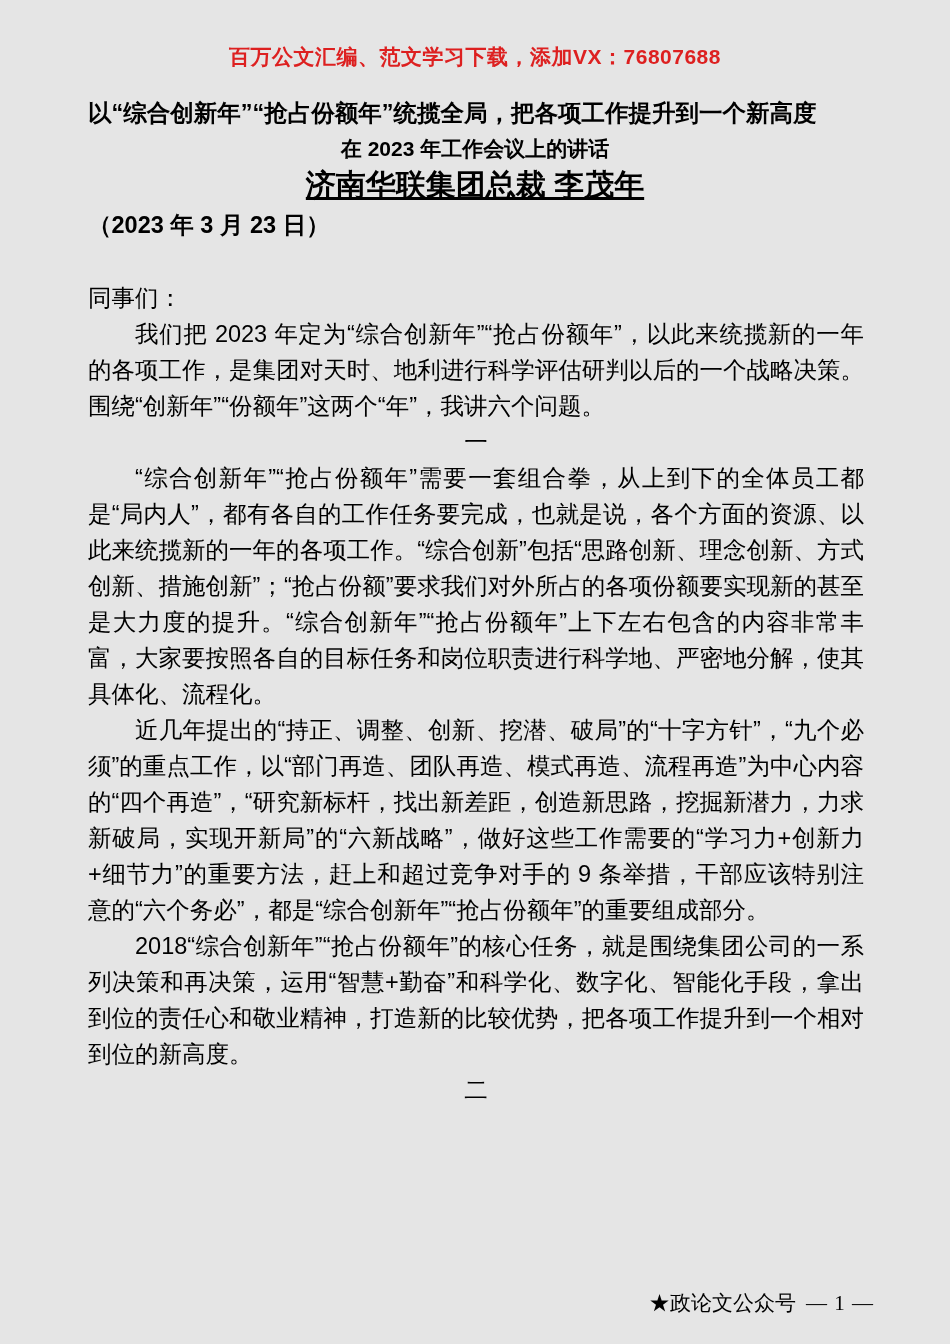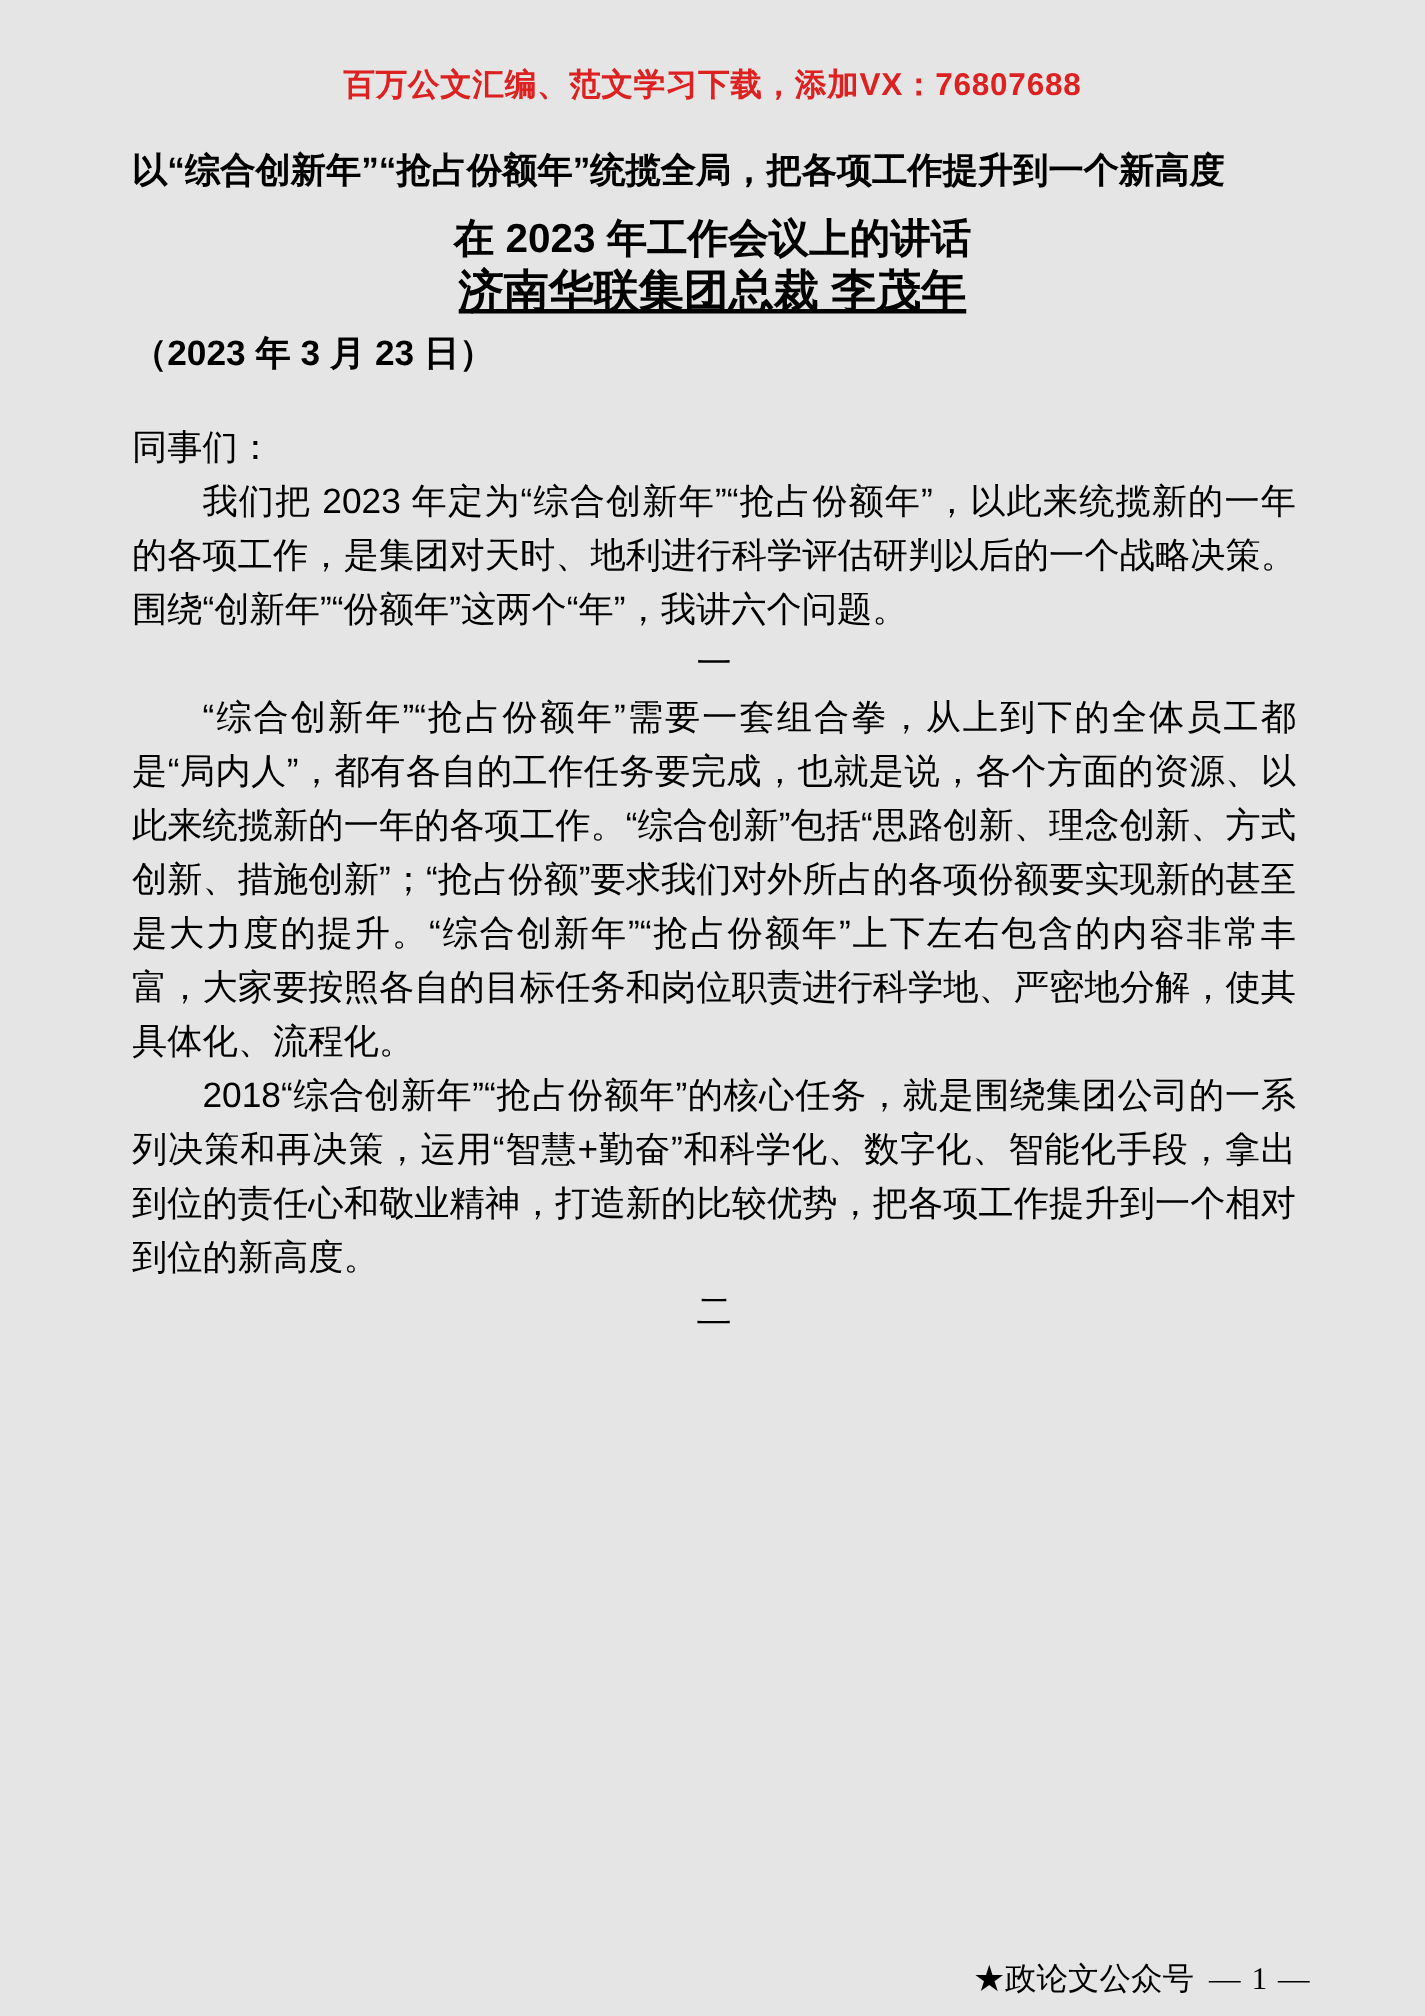--- a/index.html
+++ b/index.html
@@ -45,25 +45,25 @@
     width: 774px;
   }
   .doc-title {
     font-size: 23.5px;
     line-height: 34px;
     font-weight: 700;
     text-align: left;
     white-space: nowrap;
   }
   .doc-subtitle {
-    font-size: 27px;
+    font-size: 21px;
     line-height: 34px;
     font-weight: 700;
     text-align: center;
-    margin-top: 12px;
+    margin-top: 2px;
   }
   .doc-byline {
     font-size: 30px;
     line-height: 34px;
     font-weight: 700;
     text-align: center;
     margin-top: 2px;
     text-decoration: underline;
   }
   .doc-date {
@@ -108,21 +108,21 @@
   .footer {
     position: absolute;
     left: 0;
     top: 1288px;
     width: 950px;
     height: 34px;
   }
   .footer-inner {
     position: absolute;
     right: 76px;
-    top: 16px;
+    top: 0;
     font-family: "Liberation Serif", "DejaVu Serif", serif;
     font-size: 21px;
     line-height: 30px;
     color: #000000;
     white-space: nowrap;
   }
   .footer-mark { margin-right: 10px; }
   .footer-page { letter-spacing: 1px; }
 </style>
 </head>
@@ -137,20 +137,21 @@
     <div class="doc-subtitle">在 2023 年工作会议上的讲话</div>
     <div class="doc-byline">济南华联集团总裁  李茂年</div>
     <div class="doc-date">（2023 年 3 月 23 日）</div>
   </div>
 
   <div class="body-area">
     <div class="salutation">同事们：</div>
     <p class="para">我们把 2023 年定为“综合创新年”“抢占份额年”，以此来统揽新的一年的各项工作，是集团对天时、地利进行科学评估研判以后的一个战略决策。围绕“创新年”“份额年”这两个“年”，我讲六个问题。</p>
     <p class="section-num">一</p>
     <p class="para">“综合创新年”“抢占份额年”需要一套组合拳，从上到下的全体员工都是“局内人”，都有各自的工作任务要完成，也就是说，各个方面的资源、以此来统揽新的一年的各项工作。“综合创新”包括“思路创新、理念创新、方式创新、措施创新”；“抢占份额”要求我们对外所占的各项份额要实现新的甚至是大力度的提升。“综合创新年”“抢占份额年”上下左右包含的内容非常丰富，大家要按照各自的目标任务和岗位职责进行科学地、严密地分解，使其具体化、流程化。</p>
+    <p class="para">近几年提出的“持正、调整、创新、挖潜、破局”的“十字方针”，“九个必须”的重点工作，以“部门再造、团队再造、模式再造、流程再造”为中心内容的“四个再造”，“研究新标杆，找出新差距，创造新思路，挖掘新潜力，力求新破局，实现开新局”的“六新战略”，做好这些工作需要的“学习力+创新力+细节力”的重要方法，赶上和超过竞争对手的 9 条举措，干部应该特别注意的“六个务必”，都是“综合创新年”“抢占份额年”的重要组成部分。</p>
     <p class="para">2018“综合创新年”“抢占份额年”的核心任务，就是围绕集团公司的一系列决策和再决策，运用“智慧+勤奋”和科学化、数字化、智能化手段，拿出到位的责任心和敬业精神，打造新的比较优势，把各项工作提升到一个相对到位的新高度。</p>
     <p class="section-num">二</p>
   </div>
 
   <div class="footer">
     <div class="footer-inner">
       <span class="footer-mark">★政论文公众号</span><span class="footer-page">— 1 —</span>
     </div>
   </div>
 

